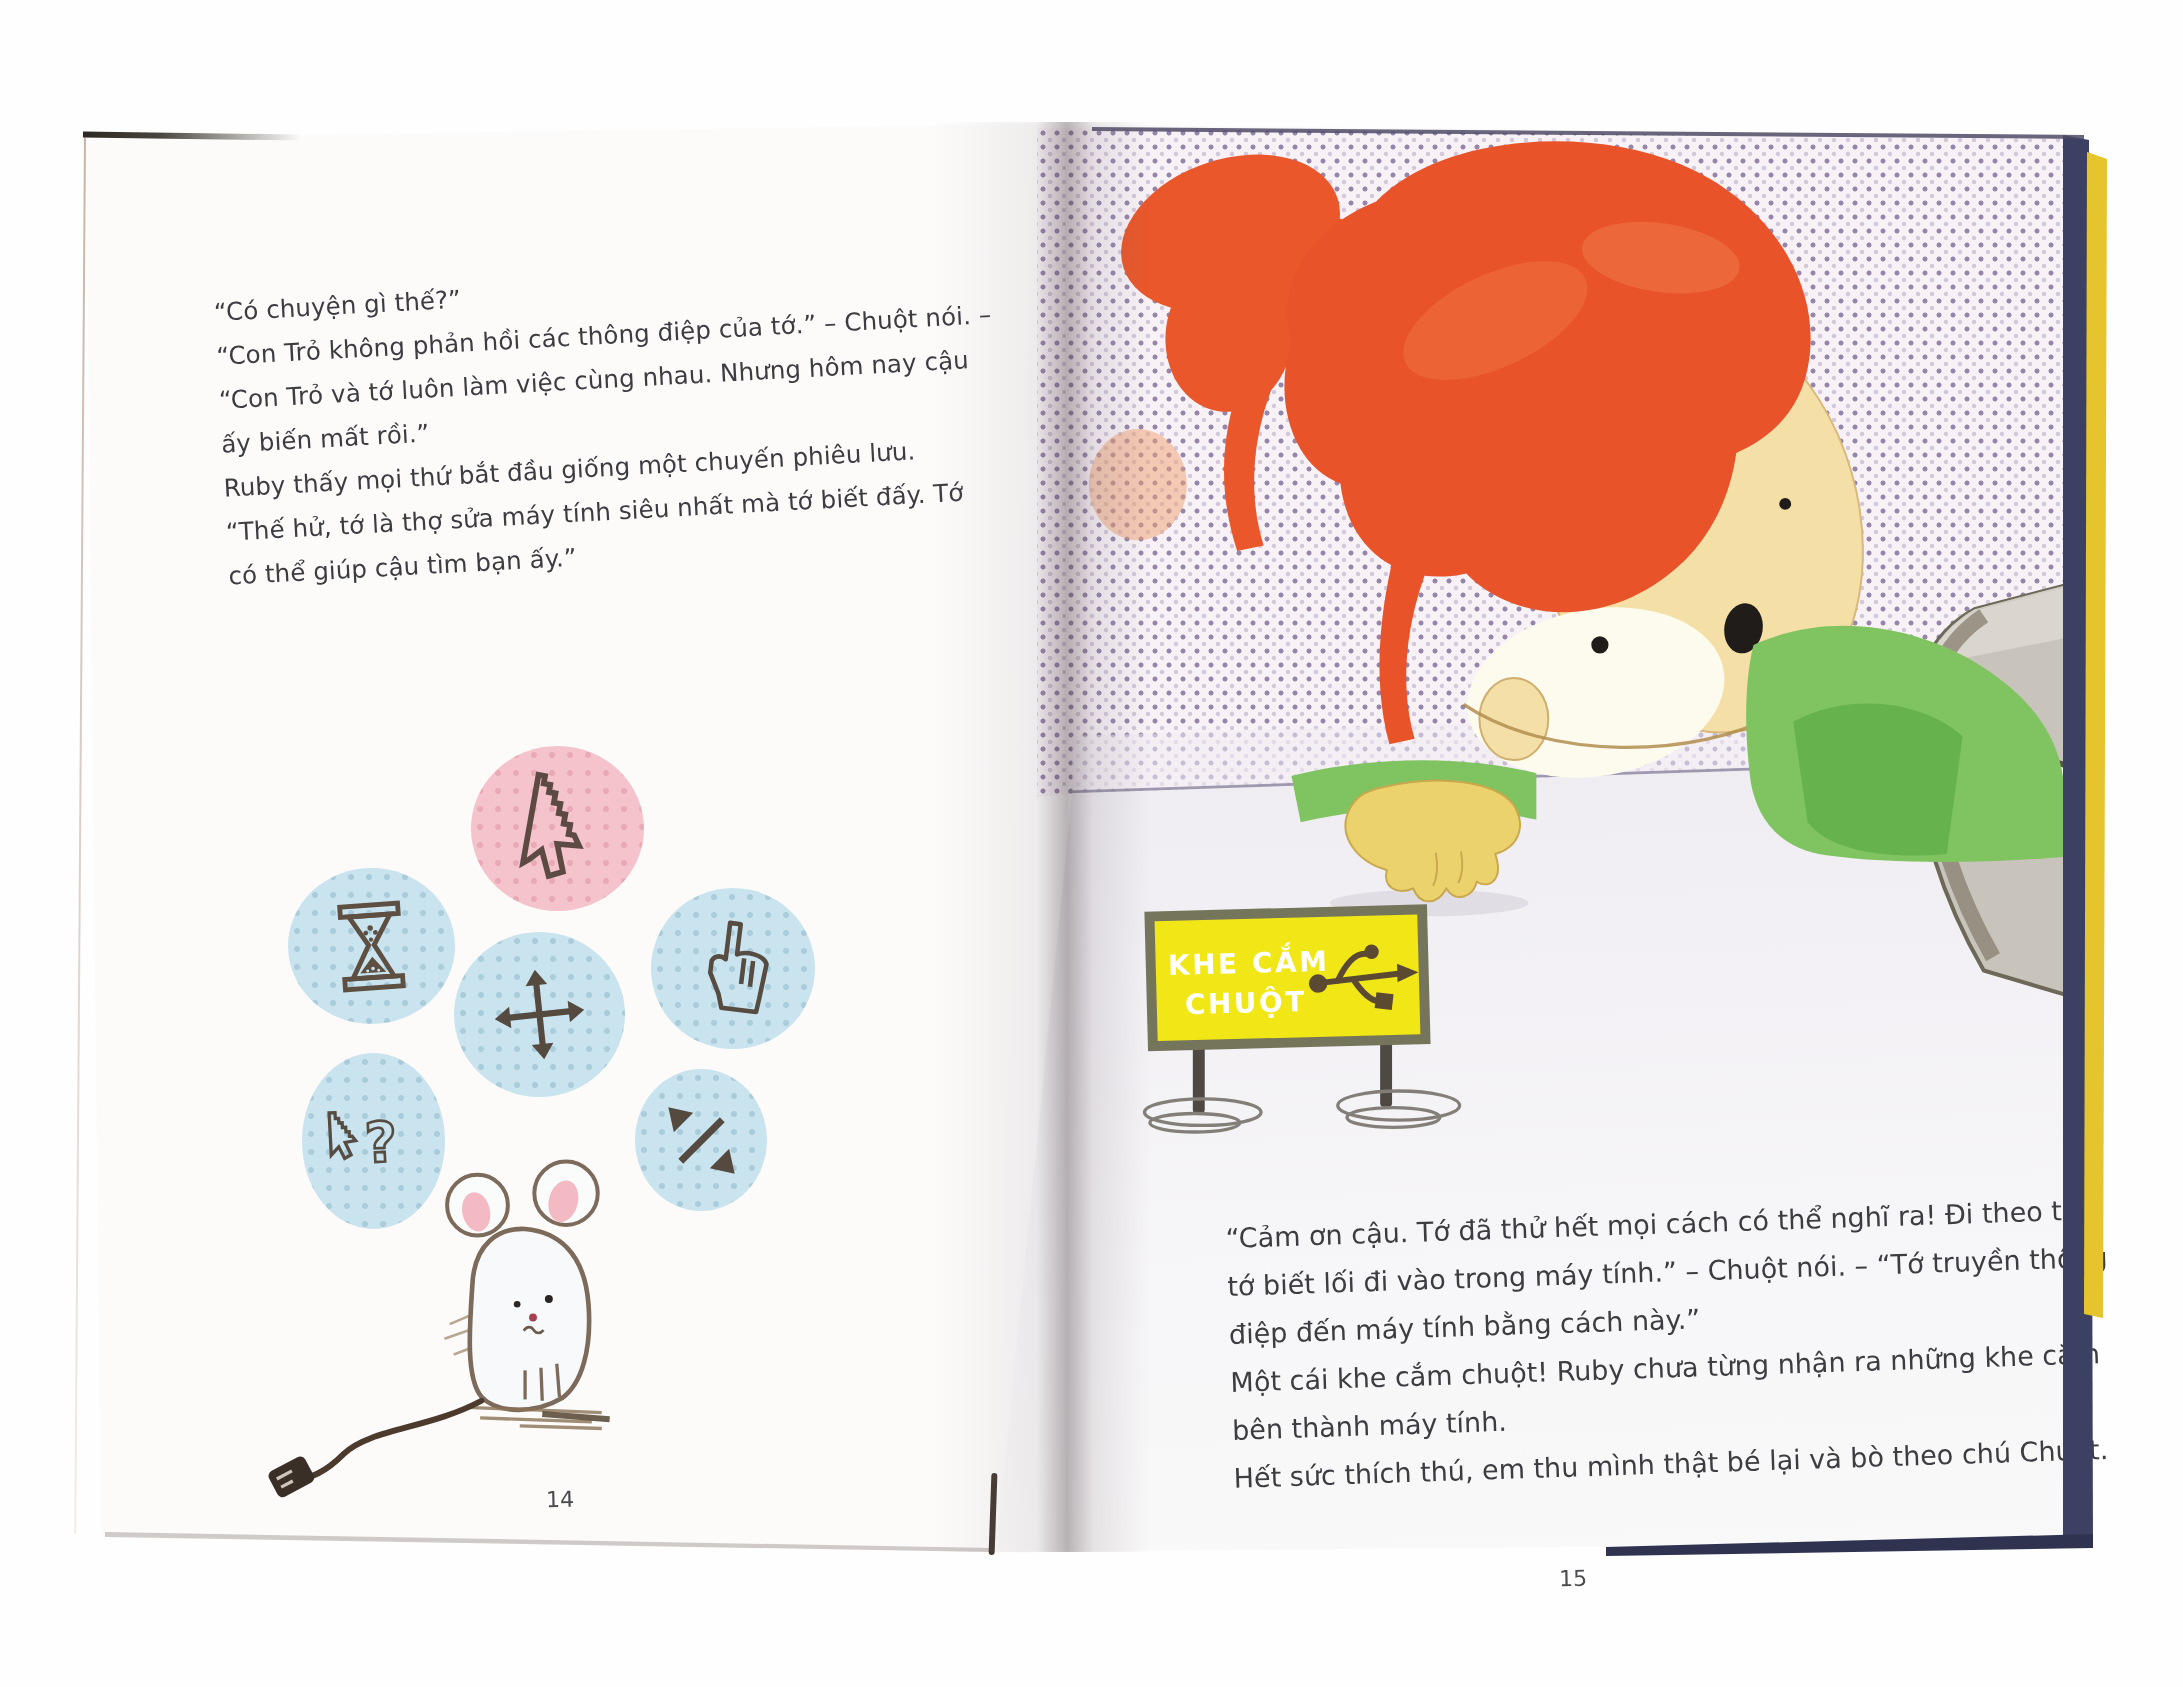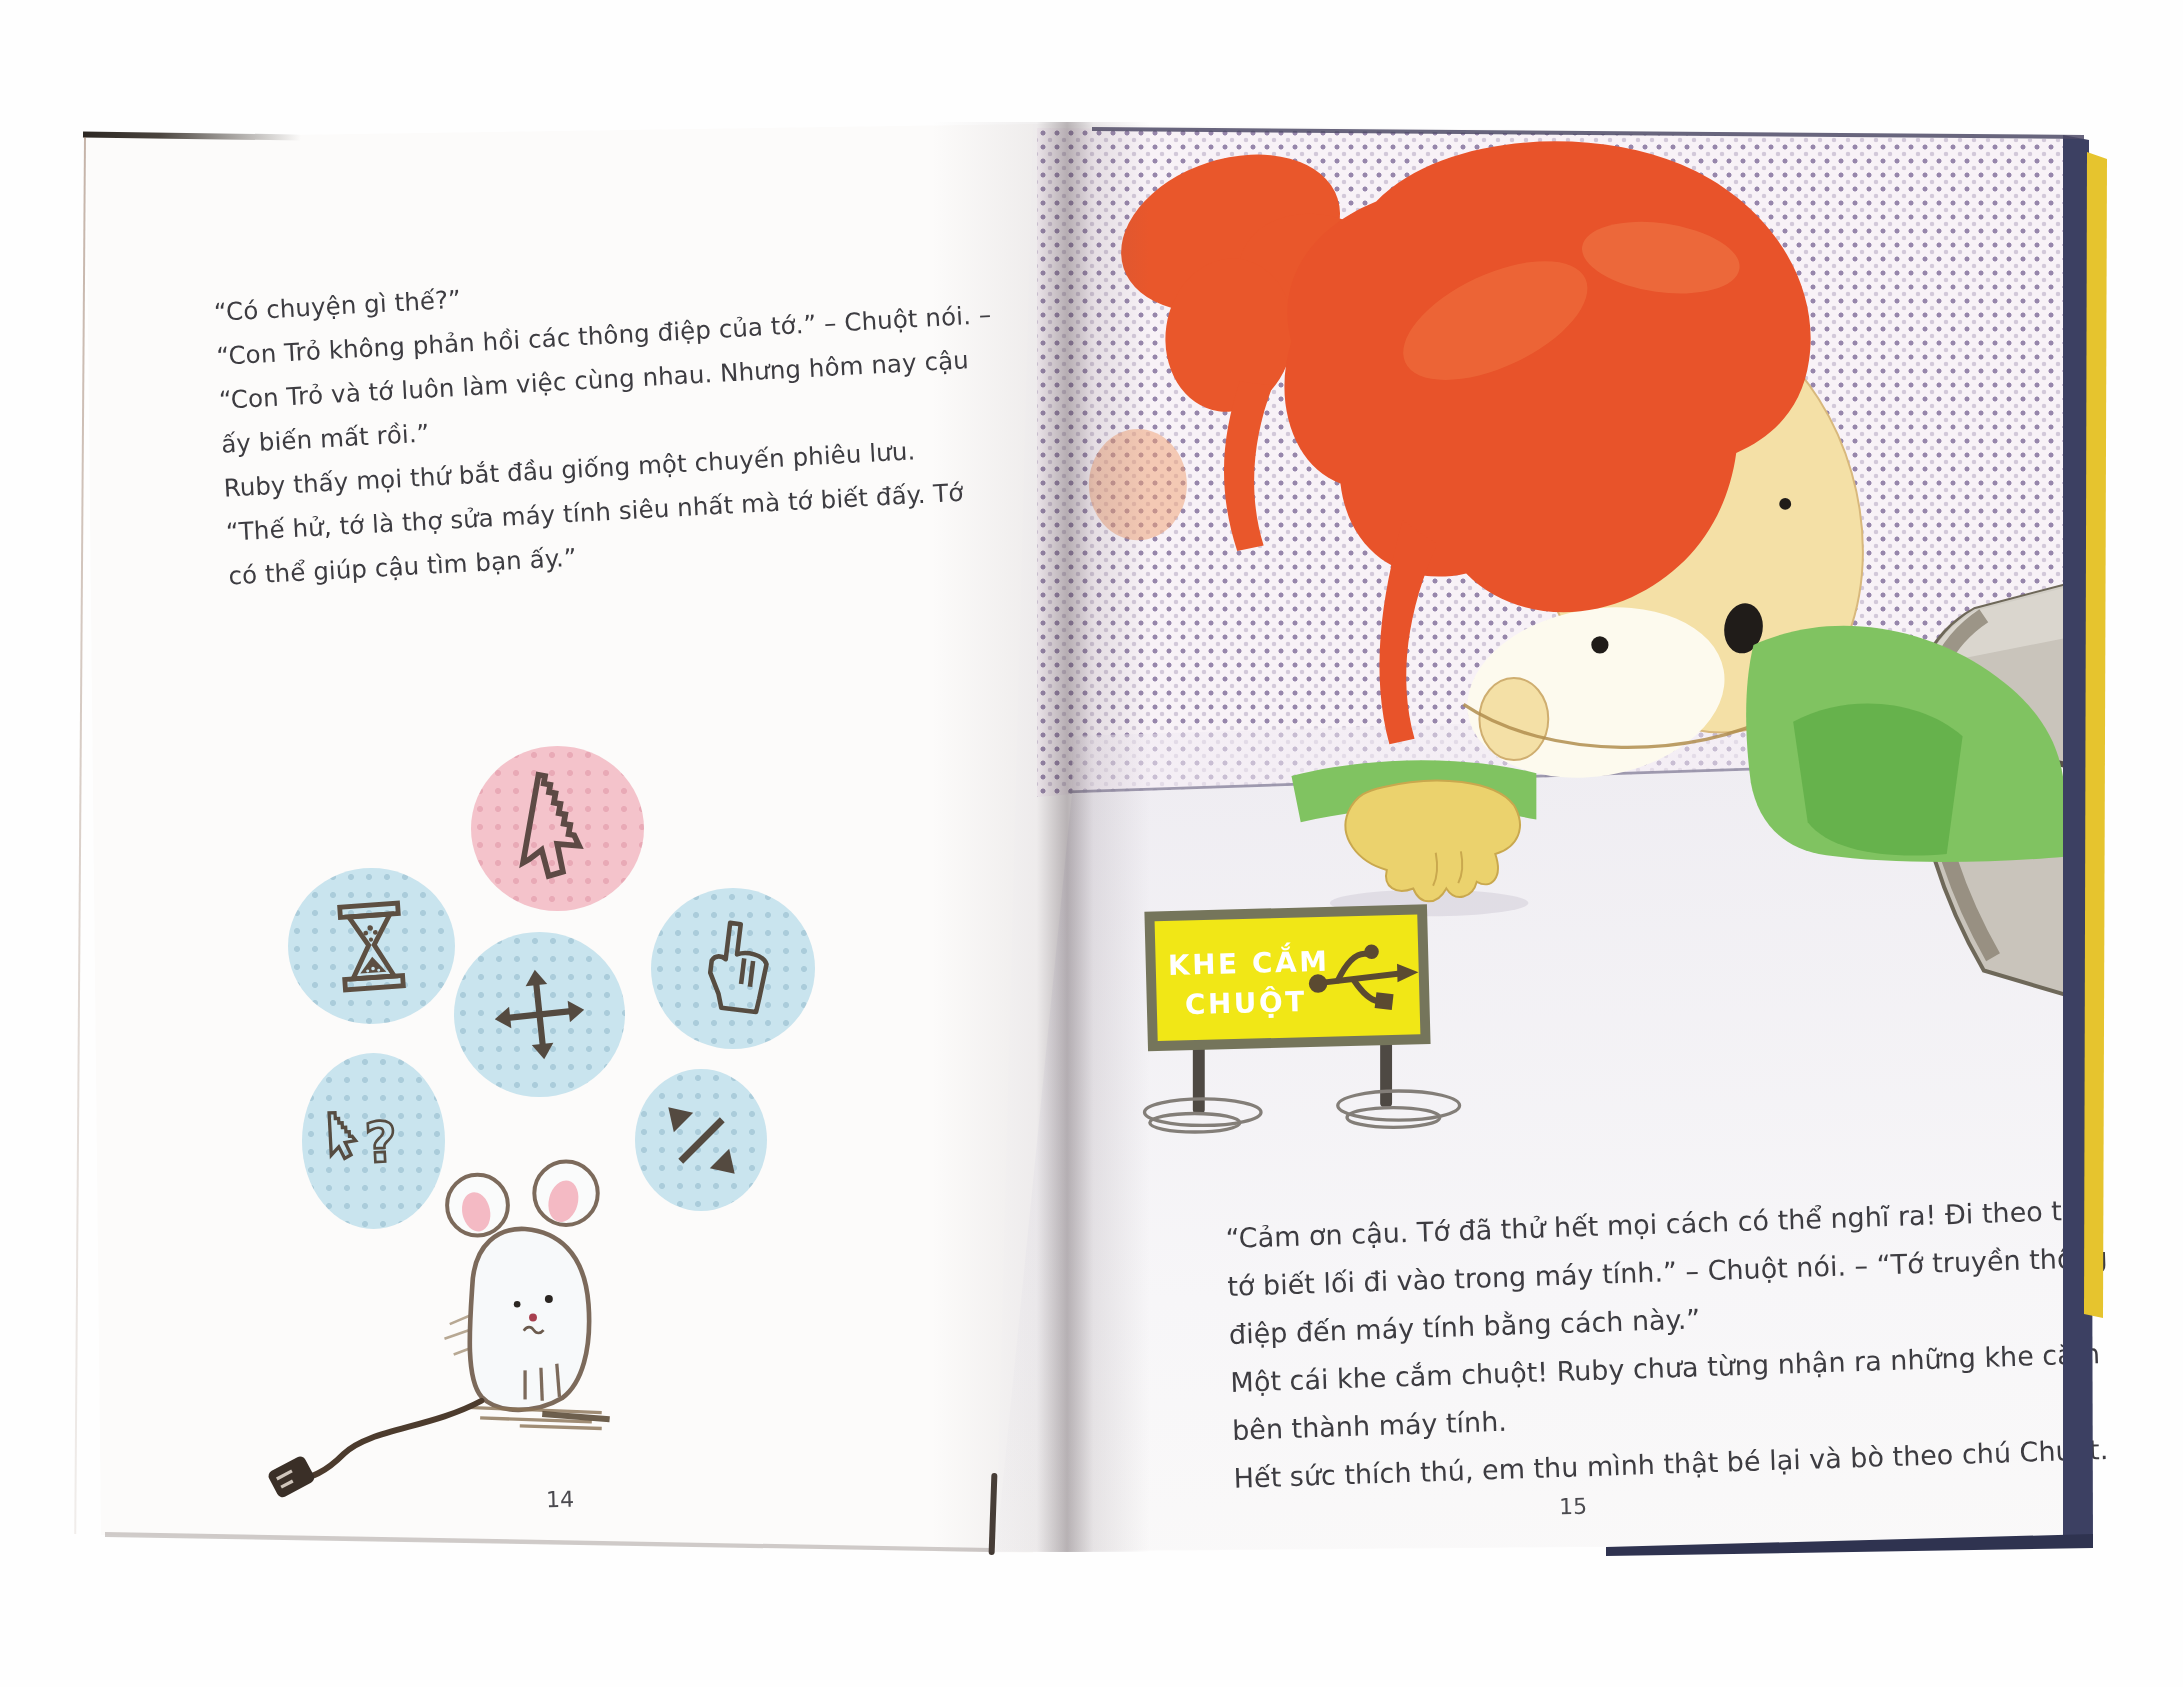--- a/index.html
+++ b/index.html
@@ -46,21 +46,21 @@
   #gutter-crease{left:990px;top:1473px;width:6px;height:82px;background:#433a33;border-radius:3.3px;transform:rotate(2deg);}
   #gutter-shadow{left:932px;top:122px;width:218px;height:1430px;
     background:linear-gradient(to right,rgba(120,105,110,0) 0%,rgba(120,105,110,0.10) 48%,rgba(66,52,58,0.36) 62%,rgba(110,95,105,0.14) 74%,rgba(120,105,110,0) 100%);}
   
   .story-text{position:absolute;color:#3d3c41;}
   .story-text .line{white-space:nowrap;}
   #left-text{left:213px;top:291px;width:900px;font-size:24.5px;line-height:44px;transform:rotate(-3.1deg);transform-origin:0 0;letter-spacing:0.1px;}
   #right-text{left:1225px;top:1215px;width:926px;font-size:27px;line-height:48px;transform:rotate(-1.9deg);transform-origin:0 0;}
   .pagenum{position:absolute;font-size:22px;color:#4b4a4f;}
   #pn-left{left:546px;top:1487px;transform:rotate(-1.5deg);}
-  #pn-right{left:1559px;top:1494px;transform:rotate(-1deg);}
+  #pn-right{left:1559px;top:1566px;transform:rotate(-1deg);}
   
   .cursor-circle{position:absolute;border-radius:50%;display:flex;align-items:center;justify-content:center;}
   .circle-blue{background-color:#c9e4ee;background-image:radial-gradient(circle, rgba(128,172,192,0.42) 2.6px, rgba(128,172,192,0) 3.4px);background-size:18px 18px;}
   .circle-pink{background-color:#f4c3cb;background-image:radial-gradient(circle, rgba(219,139,158,0.45) 2.6px, rgba(219,139,158,0) 3.4px);background-size:18px 18px;}
   svg text{font-family:"DejaVu Sans","Liberation Sans",sans-serif;}
 </style>
 </head>
 <body>
 
 <div id="canvas">

